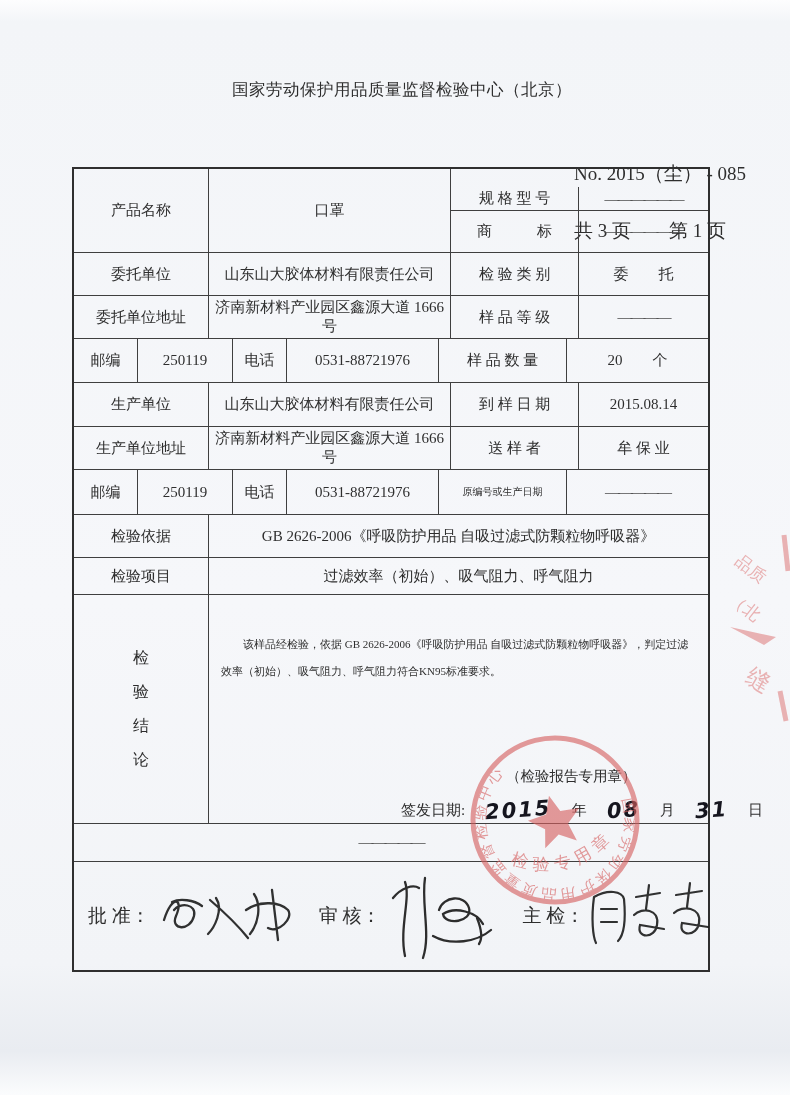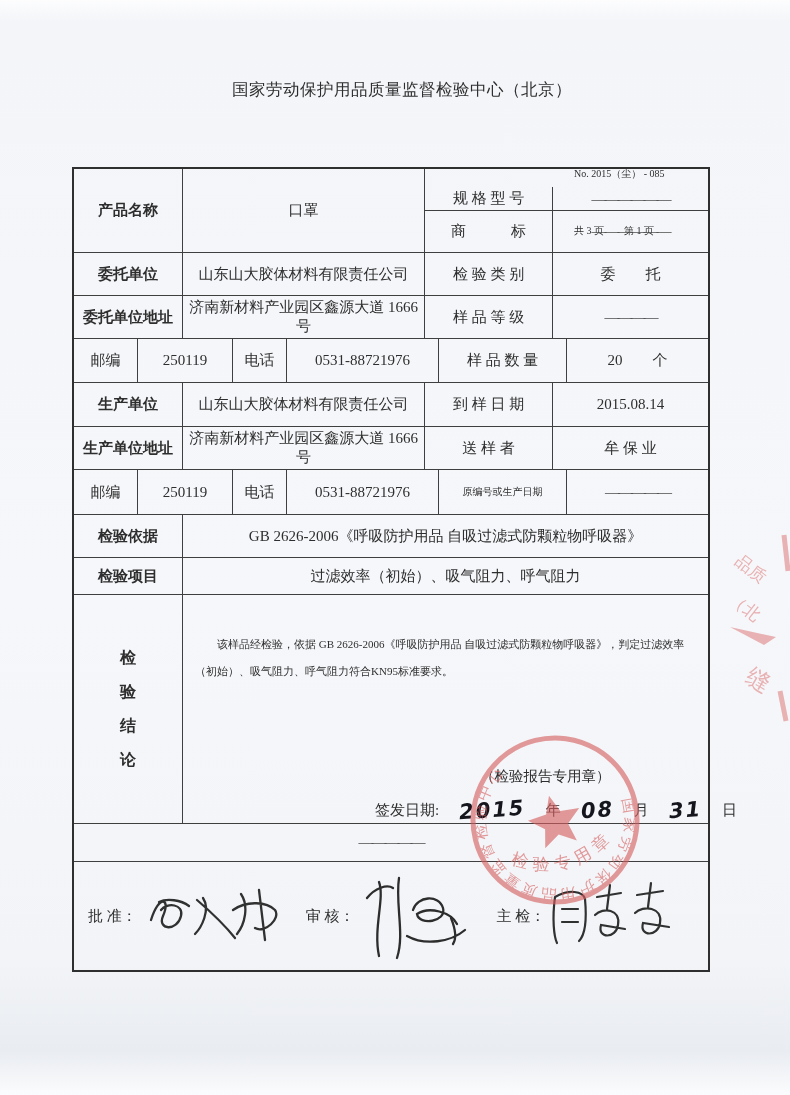--- a/index.html
+++ b/index.html
@@ -5,44 +5,44 @@
   html,body{margin:0;padding:0;background:#d8d8d8;}
   .paper{
     position:relative;width:790px;height:1095px;overflow:hidden;
     background:linear-gradient(180deg,#fdfdfe 0%,#f3f5f8 2%,#f6f7fa 55%,#f2f4f7 88%,#e9ecf1 96%,#fbfcfd 100%);
     font-family:"Liberation Serif","DejaVu Serif",serif;
     color:#2e2e2e;
   }
   
   .org{position:absolute;top:79px;left:0;width:790px;text-align:center;font-size:16.5px;letter-spacing:.5px;transform:translateX(7px);}
   .title{position:absolute;top:97px;left:281px;font-size:27px;font-weight:600;letter-spacing:28px;white-space:nowrap;}
-  .no-block{position:absolute;top:126px;left:574px;font-size:10px;line-height:19px;white-space:pre;}
+  .no-block{position:absolute;top:126px;left:574px;font-size:19px;line-height:19px;white-space:pre;}
   
   .tbl{position:absolute;left:72px;top:167px;width:638px;border:2px solid #2f2f2f;box-sizing:border-box;background:transparent;}
   .tr{display:flex;border-bottom:1px solid #3f3f3f;}
   .tr:last-child{border-bottom:none;}
   .c{box-sizing:border-box;border-right:1px solid #3f3f3f;display:flex;align-items:center;justify-content:center;font-size:15px;text-align:center;padding:2px 3px;}
   .c:last-child{border-right:none;}
-  .w1{width:109px;font-weight:bold;} .w2{width:242px;} .w3{width:128px;} .w4{flex:1;}
+  .w1{width:135px;} .w2{width:242px;} .w3{width:128px;} .w4{flex:1;}
   .za{width:64px;} .zb{width:95px;} .zc{width:54px;} .zd{width:152px;}
   .h1{height:83px;} .h2{height:42px;} .h3{height:43px;} .h4{height:44px;} .h5{height:36px;} .h10{height:228px;} .h11{height:37px;} .h12{height:108px;}
   .subcol{display:flex;flex-direction:column;padding:0;align-items:stretch;}
   .subrow{display:flex;flex:1;}
   .subrow:first-child{border-bottom:1px solid #3f3f3f;align-items:flex-end;}
   .dash{letter-spacing:-2px;color:#4a4a4a;}
   
   .concl-label{flex-direction:column;justify-content:center;gap:13px;font-size:16px;}
   .concl-cell{position:relative;align-items:flex-start;justify-content:flex-start;padding:0;}
   .concl-text{padding:36px 10px 0 12px;text-indent:2em;text-align:left;font-size:11px;line-height:27px;}
   .seal-caption{position:absolute;left:297px;top:172px;font-size:14.5px;white-space:nowrap;}
   .date-line{position:absolute;left:192px;top:203px;font-size:15px;white-space:nowrap;display:flex;align-items:center;gap:20px;}
   .hand{font-family:"DejaVu Sans",sans-serif;font-style:italic;font-weight:600;font-size:21px;color:#15151e;display:inline-block;transform:rotate(-4deg);letter-spacing:2px;}
   
   .sigrow{align-items:center;justify-content:flex-start;padding:0 6px;}
-  .sig-label{font-size:15px;white-space:nowrap;}
+  .sig-label{font-size:19px;white-space:nowrap;}
   .sig-svg{flex:none;}
   
   .stamp-main{position:absolute;left:466px;top:731px;width:178px;height:178px;opacity:.62;pointer-events:none;}
   .edge-stamp{position:absolute;left:724px;top:531px;width:66px;height:195px;opacity:.6;pointer-events:none;}
 </style>
 </head>
 <body>
 
 <div class="paper">
 

